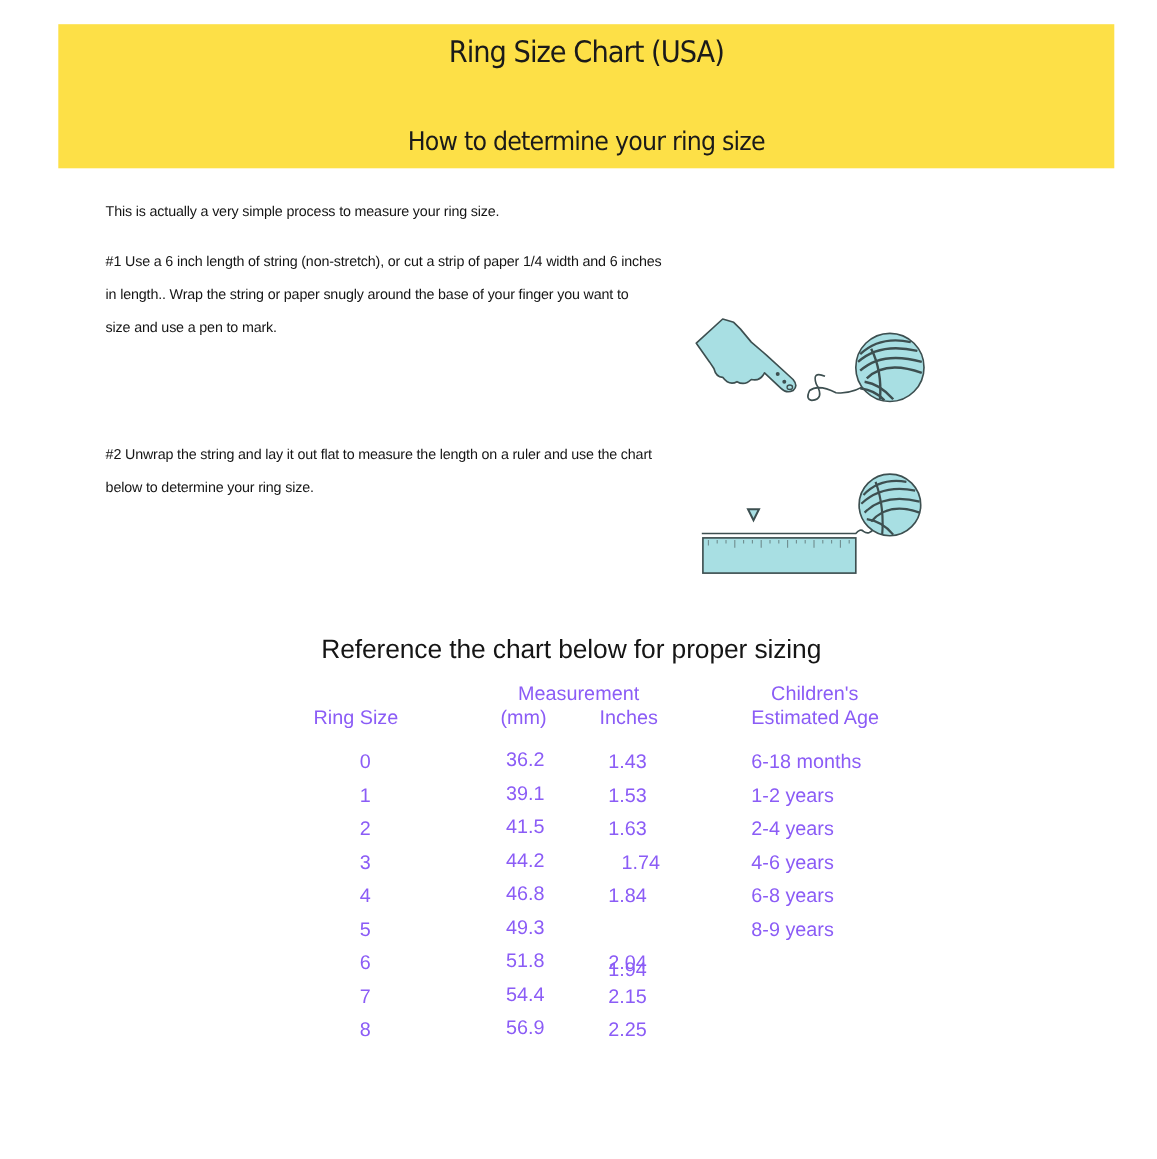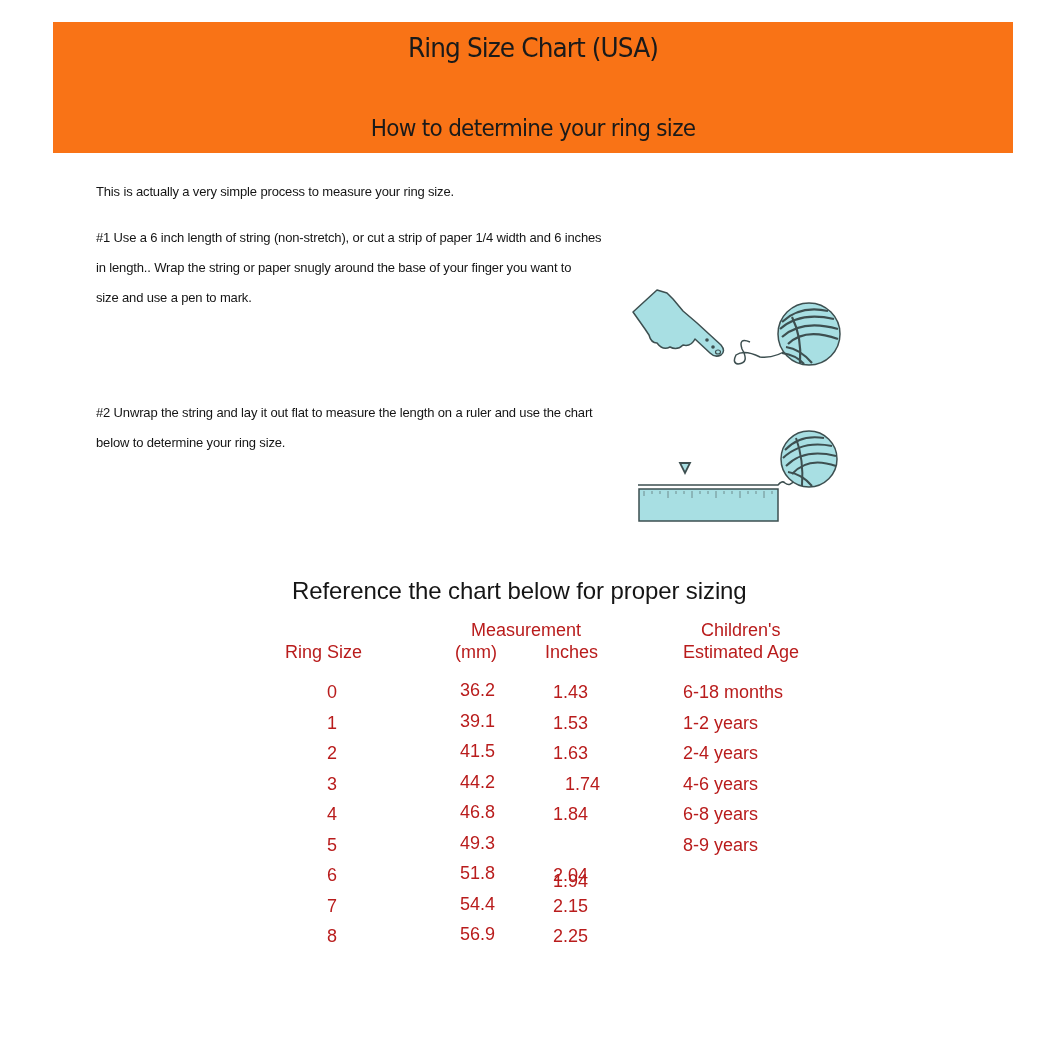--- a/index.html
+++ b/index.html
@@ -2,21 +2,21 @@
 <html><head>
   <meta charset="utf-8">
   <style>
     html, body { margin: 0; padding: 0; background: #ffffff; }
     body {
       width: 1052px; height: 1054px; position: relative; overflow: hidden;
       font-family: "Liberation Sans", sans-serif; color: #151515;
     }
     .banner {
       position: absolute; left: 53px; top: 22px; width: 960px; height: 131px;
-      background: #f97316;
+      background: #fde047;
     }
     .title {
       position: absolute; left: 0; right: 0; top: 10px; text-align: center;
       font-family: "DejaVu Sans", sans-serif; font-size: 27px; font-weight: normal;
       letter-spacing: -1px; color: #1a1a1a; transform: scaleX(0.92); margin: 0;
     }
     .subtitle {
       position: absolute; left: 0; right: 0; top: 92px; text-align: center;
       font-family: "DejaVu Sans", sans-serif; font-size: 23.5px; font-weight: normal;
       letter-spacing: -0.8px; color: #1a1a1a; transform: scaleX(0.92); margin: 0;
@@ -25,21 +25,21 @@
       position: absolute; left: 96px; font-size: 13px; line-height: 30px;
       letter-spacing: -0.15px; margin: 0; white-space: nowrap;
     }
     .illus { position: absolute; }
     .ref {
       position: absolute; left: 280px; top: 565px; font-size: 24px; margin: 12px;
       letter-spacing: -0.1px;
     }
     .th, .td {
       position: absolute; font-size: 18px; line-height: 22px; white-space: nowrap;
-      color: #b91c1c;
+      color: #8b5cf6;
     }
     .col-size { width: 60px; text-align: center; }
   </style>
 </head>
 <body>
 
 <div class="banner">
   <h1 class="title">Ring Size Chart (USA)</h1>
   <h2 class="subtitle">How to determine your ring size</h2>
 </div>

